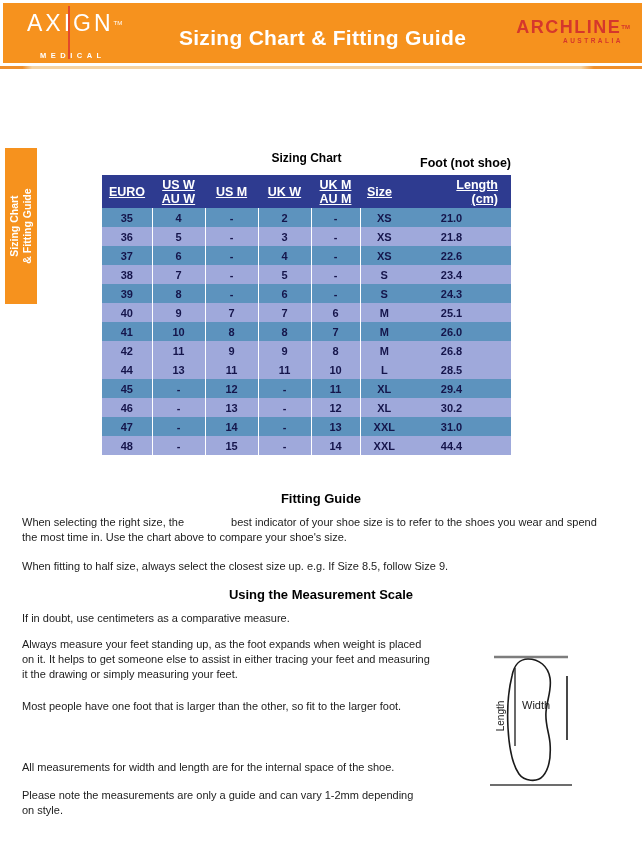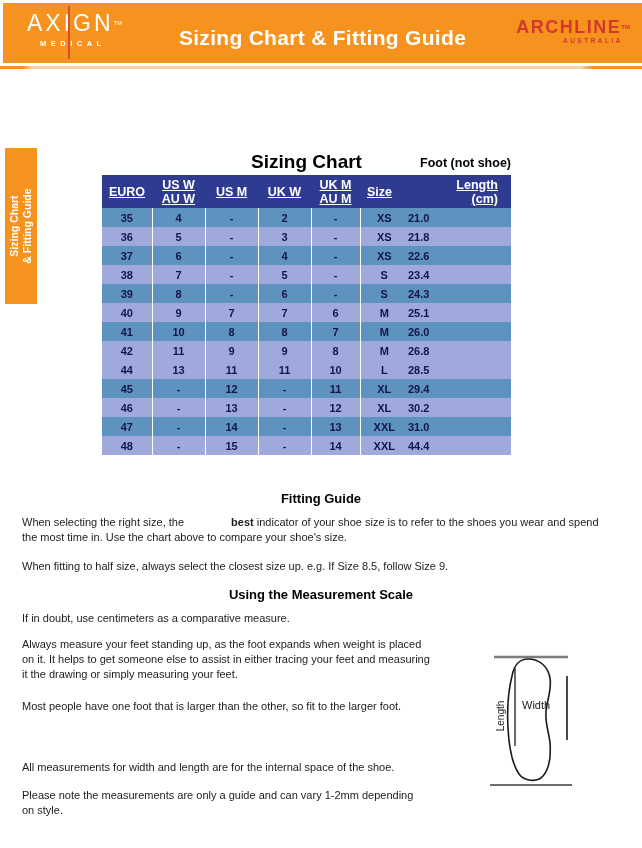--- a/index.html
+++ b/index.html
@@ -10,55 +10,55 @@
   *{margin:0;padding:0;box-sizing:border-box;}
   html,body{background:#e8e8e8;}
   body{font-family:"Liberation Sans","DejaVu Sans",sans-serif;}
   .page{position:relative;width:642px;height:848px;background:#fff;overflow:hidden;margin:0 auto;}
 
   
   .banner{position:absolute;left:3px;top:3px;right:0;height:60px;background:var(--orange);}
   .brand-left{position:absolute;left:24px;top:7px;width:120px;height:48px;color:#fff;}
   .brand-left .nm{position:relative;font-size:23px;letter-spacing:3px;font-weight:400;line-height:26px;}
   .brand-left .nm sup{font-size:6px;vertical-align:top;letter-spacing:0;}
-  .brand-left .sub{font-size:7.5px;font-weight:700;letter-spacing:4.5px;margin-top:3px;margin-left:13px;}
+  .brand-left .sub{font-size:7.5px;font-weight:700;letter-spacing:4.5px;margin-top:15px;margin-left:13px;}
   .brand-left .vline{position:absolute;left:41px;top:-4px;width:2px;height:53px;background:var(--axline);}
   .banner-title{position:absolute;left:50%;top:23px;transform:translateX(-50%);color:#fff;font-size:21px;font-weight:700;letter-spacing:.3px;white-space:nowrap;}
   .brand-right{position:absolute;right:12px;top:15px;text-align:right;color:var(--red);}
   .brand-right .nm{font-size:18px;font-weight:700;letter-spacing:1.5px;line-height:18px;}
   .brand-right .nm sup{font-size:6px;vertical-align:top;letter-spacing:0;}
   .brand-right .sub{font-size:6.5px;font-weight:700;letter-spacing:2.5px;margin-top:1px;padding-right:7px;}
   .rule{position:absolute;left:0;right:0;top:66px;height:2.5px;
     background:linear-gradient(90deg,var(--rule-dark) 0%,var(--rule-dark) 3.5%,var(--rule-light) 5%,var(--rule-light) 90.5%,var(--rule-dark) 92.5%,var(--rule-dark) 100%);}
 
   
   .side-tab{position:absolute;left:5px;top:148px;width:32px;height:156px;background:var(--orange);}
   .side-tab .txt{position:absolute;left:50%;top:50%;transform:translate(-50%,-50%) rotate(-90deg);
     color:#fff;font-weight:700;font-size:10.5px;line-height:13px;text-align:center;white-space:pre;}
 
   
-  .chart-title{position:absolute;left:102px;top:151px;width:409px;text-align:center;font-size:19px;font-weight:700;color:#000;}
+  .chart-title{position:absolute;left:102px;top:151px;width:409px;text-align:center;font-size:12px;font-weight:700;color:#000;}
   .chart-note{position:absolute;top:156px;left:102px;width:409px;text-align:right;font-size:12.5px;font-weight:700;color:#000;}
 
   
   .size-table{position:absolute;left:102px;top:175px;width:409px;border-collapse:collapse;table-layout:fixed;}
   .size-table th{background:var(--navy);color:#fff;height:33px;font-size:12.5px;line-height:14px;font-weight:700;
     white-space:pre-line;text-align:center;vertical-align:middle;padding:0;text-decoration:underline;}
   .size-table th.al{text-align:left;padding-left:7px;}
   .size-table th.ar{text-align:right;padding-right:13px;}
   .size-table td{height:19px;text-align:center;font-size:11px;font-weight:700;color:var(--cellink);padding:0;border-right:1px solid #fff;vertical-align:middle;}
   .size-table td:nth-child(6),.size-table td:nth-child(7){border-right:none;margin-left:39px;}
-  .size-table td.ar{text-align:left;padding-right:16px;}
+  .size-table td.ar{text-align:center;padding-right:16px;}
   .size-table tr.steel{background:var(--steel);border-radius:9px;}
   .size-table tr.peri{background:var(--peri);}
 
   
   .center-heading{position:absolute;left:0;width:642px;text-align:center;font-size:13px;font-weight:700;color:#000;}
   .para{position:absolute;left:22px;font-size:11px;line-height:15px;color:var(--ink);white-space:pre-line;width:606px;}
-  .para b{font-weight:700;padding-left:44px;}
+  .para b{font-weight:400;padding-left:44px;}
 
   
   .foot-diagram{position:absolute;left:488px;top:648px;}
 </style>
 </head>
 <body>
 
 <div class="page">
 
   <div class="banner">

